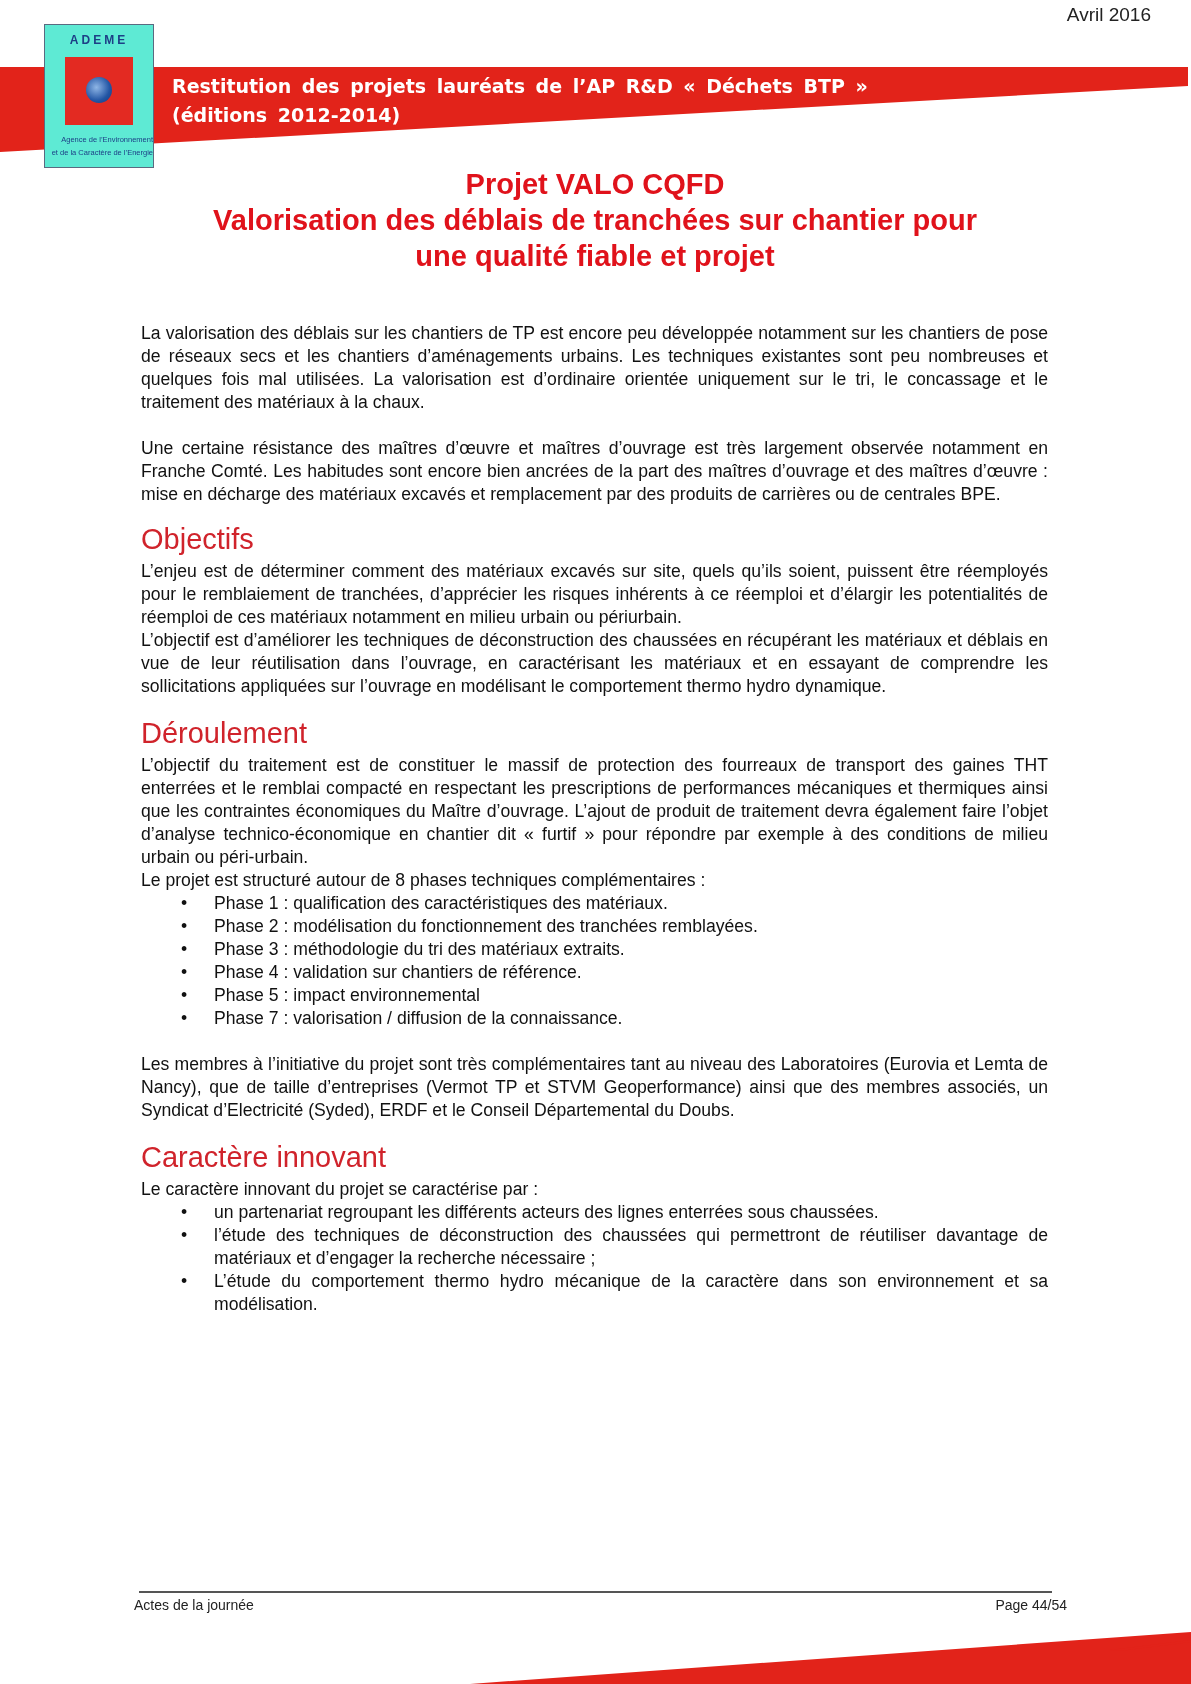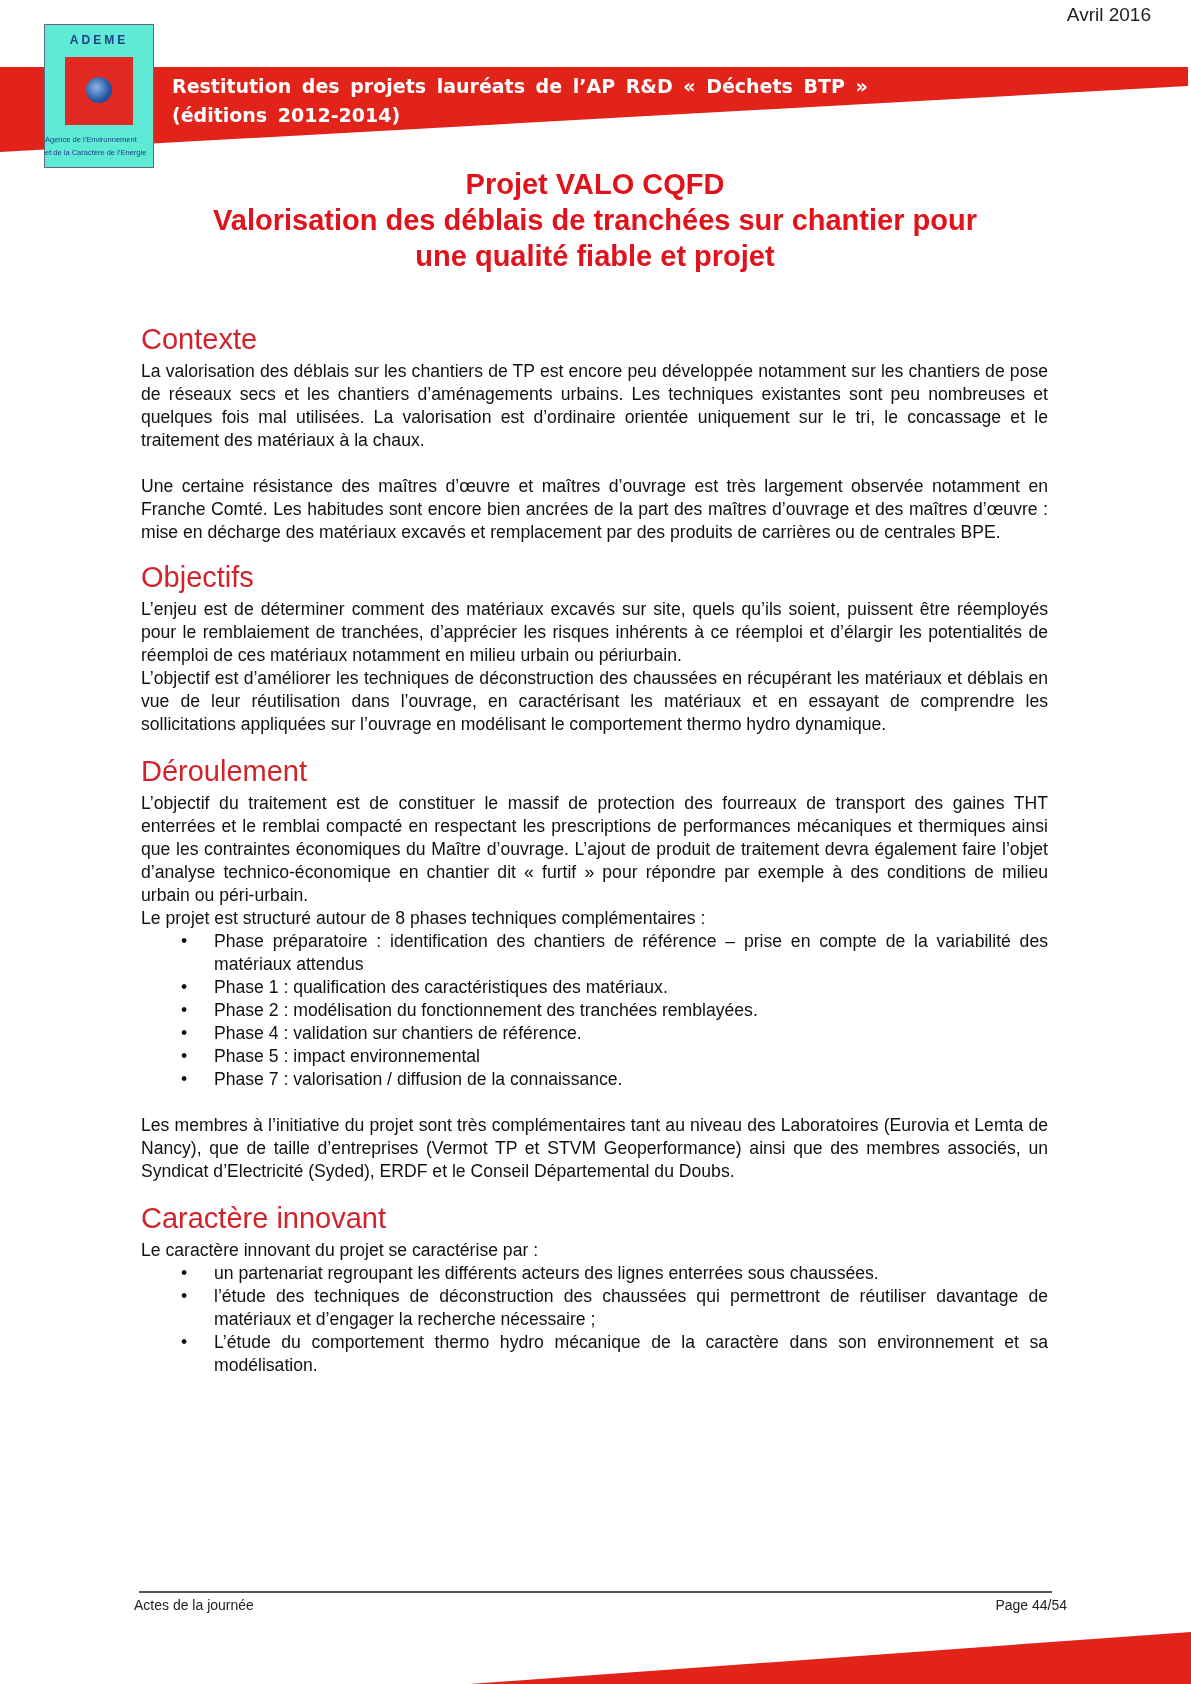--- a/index.html
+++ b/index.html
@@ -4,21 +4,21 @@
 <style>
   html, body { margin: 0; padding: 0; background: #ffffff; }
   body { width: 1191px; height: 1684px; position: relative; overflow: hidden; font-family: "Liberation Sans", sans-serif; color: #111; }
   .date { position: absolute; top: 4px; right: 40px; font-family: "Liberation Sans", sans-serif; font-size: 19px; color: #222; }
   .band { position: absolute; left: 0; top: 0; width: 1191px; height: 170px; }
   .band-title { position: absolute; left: 172px; top: 72px; font-family: "DejaVu Sans", sans-serif; font-weight: bold; font-size: 19px; line-height: 29px; color: #ffffff; word-spacing: 4px; }
   .logo { position: absolute; left: 44px; top: 24px; width: 108px; height: 142px; background: #5eead4; border: 1px solid #5a6a80; }
   .logo-name { position: absolute; left: 0; right: 0; top: 8px; text-align: center; font-weight: bold; font-size: 12px; letter-spacing: 3px; color: #1d3f86; }
   .logo-square { position: absolute; left: 20px; top: 32px; width: 68px; height: 68px; background: #e32a22; }
   .logo-globe { position: absolute; left: 21px; top: 20px; width: 26px; height: 26px; border-radius: 50%; background: radial-gradient(circle at 40% 40%, #8fb6e6, #2255a4 60%, #16397a); }
-  .logo-caption { position: absolute; left: 0; right: 0; top: 108px; text-align: left; font-size: 7.5px; line-height: 13px; color: #1d3f86; }
+  .logo-caption { position: absolute; left: 0; right: 0; top: 108px; text-align: right; font-size: 7.5px; line-height: 13px; color: #1d3f86; }
   .titles { position: absolute; left: 130px; width: 930px; top: 166px; text-align: center; color: #e0121b; font-weight: bold; font-size: 29px; line-height: 36px; }
   .content { position: absolute; left: 141px; width: 907px; top: 322px; font-size: 17.6px; line-height: 23px; color: #111; }
   h2 { font-weight: normal; color: #d0232b; font-size: 29px; line-height: 34px; margin: 0 0 4px 0; }
   p { margin: 0; text-align: justify; }
   .gap { height: 23px; }
   .sec { margin-top: 16px; }
   ul { margin: 0; padding-left: 73px; list-style: none; }
   li { position: relative; text-align: justify; }
   li::before { content: "•"; position: absolute; left: -33px; }
   .footer-line { position: absolute; left: 139px; top: 1591px; width: 913px; border-top: 2px solid #555; }
@@ -52,40 +52,39 @@
 </div>
 
 <div class="titles">
   <div>Projet VALO CQFD</div>
   <div>Valorisation des déblais de tranchées sur chantier pour</div>
   <div>une qualité fiable et projet</div>
 </div>
 
 <div class="content">
   <section>
-    <h2>Contexte</h2>
     <p>La valorisation des déblais sur les chantiers de TP est encore peu développée notamment sur les chantiers de pose de réseaux secs et les chantiers d’aménagements urbains. Les techniques existantes sont peu nombreuses et quelques fois mal utilisées. La valorisation est d’ordinaire orientée uniquement sur le tri, le concassage et le traitement des matériaux à la chaux.</p>
     <div class="gap"></div>
     <p>Une certaine résistance des maîtres d’œuvre et maîtres d’ouvrage est très largement observée notamment en Franche Comté. Les habitudes sont encore bien ancrées de la part des maîtres d’ouvrage et des maîtres d’œuvre : mise en décharge des matériaux excavés et remplacement par des produits de carrières ou de centrales BPE.</p>
   </section>
 
   <section class="sec" style="">
     <h2>Objectifs</h2>
     <p>L’enjeu est de déterminer comment des matériaux excavés sur site, quels qu’ils soient, puissent être réemployés pour le remblaiement de tranchées, d’apprécier les risques inhérents à ce réemploi et d’élargir les potentialités de réemploi de ces matériaux notamment en milieu urbain ou périurbain.</p>
     <p>L’objectif est d’améliorer les techniques de déconstruction des chaussées en récupérant les matériaux et déblais en vue de leur réutilisation dans l’ouvrage, en caractérisant les matériaux et en essayant de comprendre les sollicitations appliquées sur l’ouvrage en modélisant le comportement thermo hydro dynamique.</p>
   </section>
 
   <section class="sec" style="margin-top:18px;">
     <h2>Déroulement</h2>
     <p>L’objectif du traitement est de constituer le massif de protection des fourreaux de transport des gaines THT enterrées et le remblai compacté en respectant les prescriptions de performances mécaniques et thermiques ainsi que les contraintes économiques du Maître d’ouvrage. L’ajout de produit de traitement devra également faire l’objet d’analyse technico-économique en chantier dit « furtif » pour répondre par exemple à des conditions de milieu urbain ou péri-urbain.</p>
     <p>Le projet est structuré autour de 8 phases techniques complémentaires :</p>
     <ul>
-      <li>Phase préparatoire : identification des chantiers de référence – prise en compte de la variabilité des matériaux attendus</li>
       <li>Phase 1 : qualification des caractéristiques des matériaux.</li>
       <li>Phase 2 : modélisation du fonctionnement des tranchées remblayées.</li>
+      <li>Phase 3 : méthodologie du tri des matériaux extraits.</li>
       <li>Phase 4 : validation sur chantiers de référence.</li>
       <li>Phase 5 : impact environnemental</li>
       <li>Phase 7 : valorisation / diffusion de la connaissance.</li>
     </ul>
     <div class="gap"></div>
     <p>Les membres à l’initiative du projet sont très complémentaires tant au niveau des Laboratoires (Eurovia et Lemta de Nancy), que de taille d’entreprises (Vermot TP et STVM Geoperformance) ainsi que des membres associés, un Syndicat d’Electricité (Syded), ERDF et le Conseil Départemental du Doubs.</p>
   </section>
 
   <section class="sec" style="margin-top:18px;">
     <h2>Caractère innovant</h2>

